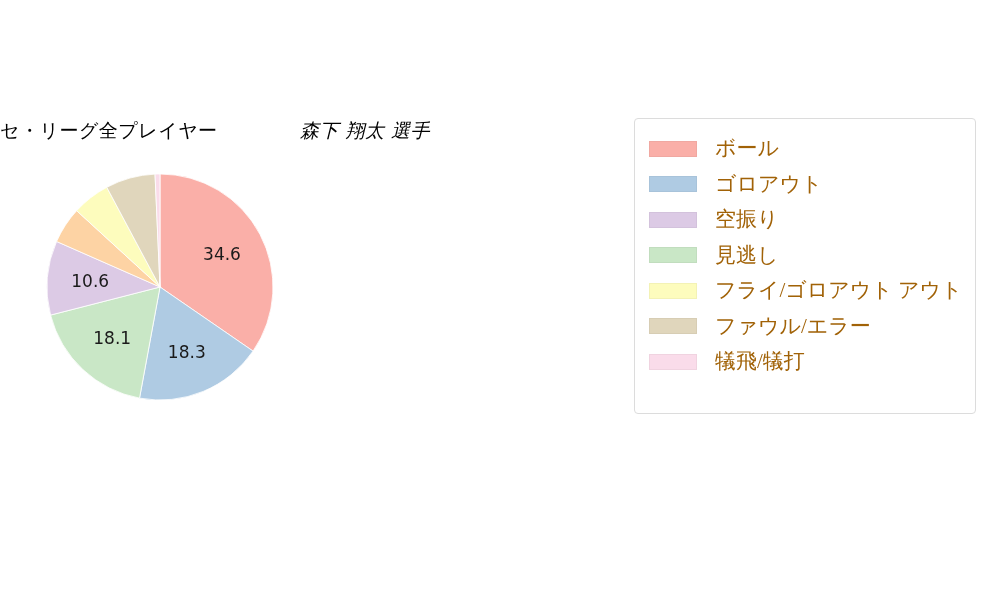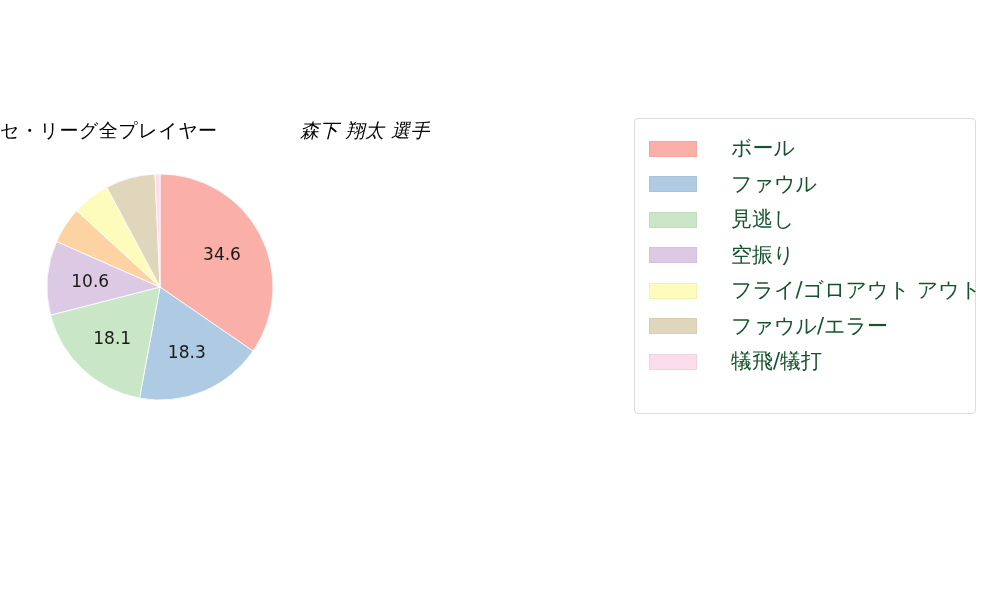--- a/index.html
+++ b/index.html
@@ -78,25 +78,26 @@
     height: 35.5px;
   }
   .legend-swatch {
     width: 48px;
     height: 16px;
     flex: 0 0 48px;
     border: 0.5px solid rgba(0,0,0,0.04);
     box-sizing: border-box;
   }
   .legend-label {
-    margin-left: 34px;
+    margin-left: 18px;
     font-size: 21px;
-    color: #14532d;
+    color: #a16207;
     white-space: nowrap;
     line-height: 1;
+    font-family: Liberation Serif, serif;
   }
 </style>
 </head>
 <body>
 
 <div class="figure">
 
   <div class="panel" id="panel-0">
     <div class="panel-title">セ・リーグ全プレイヤー</div>
     <div class="pie-wrap">
@@ -121,29 +122,29 @@
     <div class="panel-title">森下 翔太 選手</div>
   </div>
 
   <div class="legend" id="legend-box">
       <div class="legend-row">
         <span class="legend-swatch" style="background: rgb(250, 175, 168);"></span>
         <span class="legend-label">ボール</span>
       </div>
       <div class="legend-row">
         <span class="legend-swatch" style="background: rgb(175, 203, 227);"></span>
-        <span class="legend-label">ファウル</span>
+        <span class="legend-label">ゴロアウト</span>
+      </div>
+      <div class="legend-row">
+        <span class="legend-swatch" style="background: rgb(220, 202, 229);"></span>
+        <span class="legend-label">空振り</span>
       </div>
       <div class="legend-row">
         <span class="legend-swatch" style="background: rgb(201, 231, 198);"></span>
         <span class="legend-label">見逃し</span>
-      </div>
-      <div class="legend-row">
-        <span class="legend-swatch" style="background: rgb(220, 202, 229);"></span>
-        <span class="legend-label">空振り</span>
       </div>
       <div class="legend-row">
         <span class="legend-swatch" style="background: rgb(253, 252, 189);"></span>
         <span class="legend-label">フライ/ゴロアウト アウト</span>
       </div>
       <div class="legend-row">
         <span class="legend-swatch" style="background: rgb(224, 214, 188);"></span>
         <span class="legend-label">ファウル/エラー</span>
       </div>
       <div class="legend-row">

